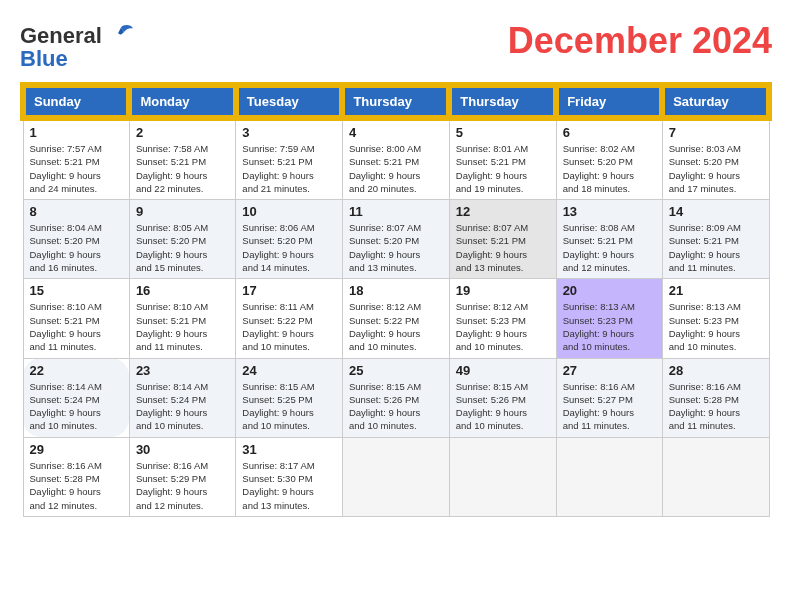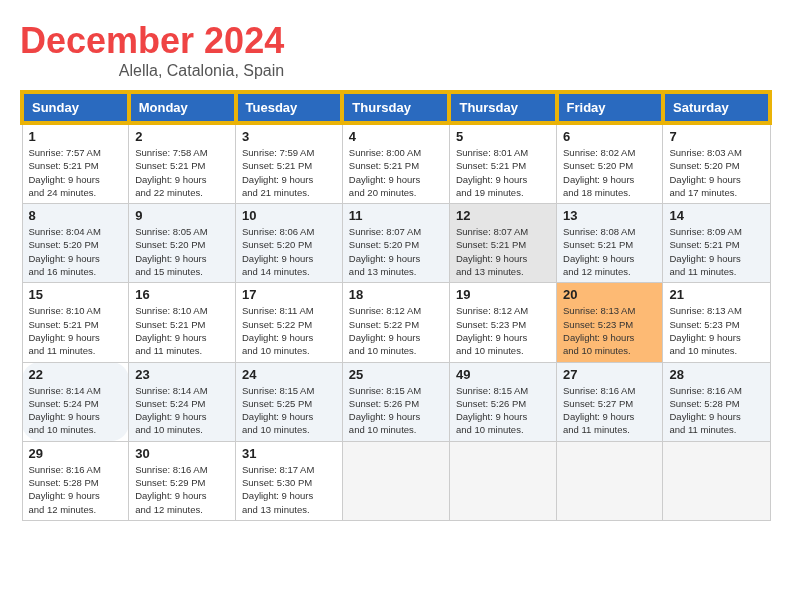--- a/index.html
+++ b/index.html
@@ -43,21 +43,21 @@
       border-collapse: collapse;
       border: 1px solid #ccc;
     }
     .calendar th {
       background: #2a6abf;
       color: #fff;
       text-align: left;
       padding: 6px 8px;
       font-size: 13px;
       font-weight: bold;
-      border: 4px solid #eab308;
+      border: 6px solid #eab308;
       margin-left: 39px;
     }
     .calendar td {
       border: 1px solid #ccc;
       vertical-align: top;
       padding: 4px 6px;
       width: 108px;
       min-height: 80px;
       font-size: 10px;
       color: #333;
@@ -82,23 +82,36 @@
       background: #f9f9f9;
     }
     .calendar tr:nth-child(odd) td:not(.empty) {
       background: #fff;
     }
   </style>
 </head>
 <body>
 
 <div class="header">
+  <div class="logo">
+    <div class="logo-wrapper">
+      <div style="font-size:22px;font-weight:bold;color:#333;">
+        <span style="color:#333;">General</span>
+      </div>
+      <div style="margin-left:3px;">
+        <svg width="28" height="28" viewBox="0 0 30 30">
+          <path d="M15 8 C18 4, 26 5, 28 9 C24 8, 20 10, 18 13 L15 8Z" fill="#2a6abf"></path>
+          <path d="M15 8 L18 13 C16 15, 14 17, 12 14Z" fill="#1a5aaf"></path>
+        </svg>
+      </div>
+    </div>
+    <div style="font-size:22px;font-weight:bold;color:#2a6abf;margin-top:-6px;">Blue</div>
+  </div>
   <div class="title-area">
     <div class="month-title">December 2024</div>
-    <div class="location-title">Alella, Catalonia, Spain</div>
   </div>
 </div>
 
 <table class="calendar">
   <thead>
     <tr>
     <th>Sunday</th>
         <th>Monday</th>
         <th>Tuesday</th>
         <th>Thursday</th>
@@ -239,21 +252,21 @@
 Daylight: 9 hours
 and 10 minutes.</div>
         </td>
         <td style="background: rgb(255, 255, 255);">
           <span class="day-num">19</span>
           <div class="day-info" style="white-space: pre-line;">Sunrise: 8:12 AM
 Sunset: 5:23 PM
 Daylight: 9 hours
 and 10 minutes.</div>
         </td>
-        <td style="background: #fdba74;">
+        <td style="background: #c4b5fd;">
           <span class="day-num">20</span>
           <div class="day-info" style="white-space: pre-line;">Sunrise: 8:13 AM
 Sunset: 5:23 PM
 Daylight: 9 hours
 and 10 minutes.</div>
         </td>
         <td style="background: rgb(255, 255, 255);">
           <span class="day-num">21</span>
           <div class="day-info" style="white-space: pre-line;">Sunrise: 8:13 AM
 Sunset: 5:23 PM

